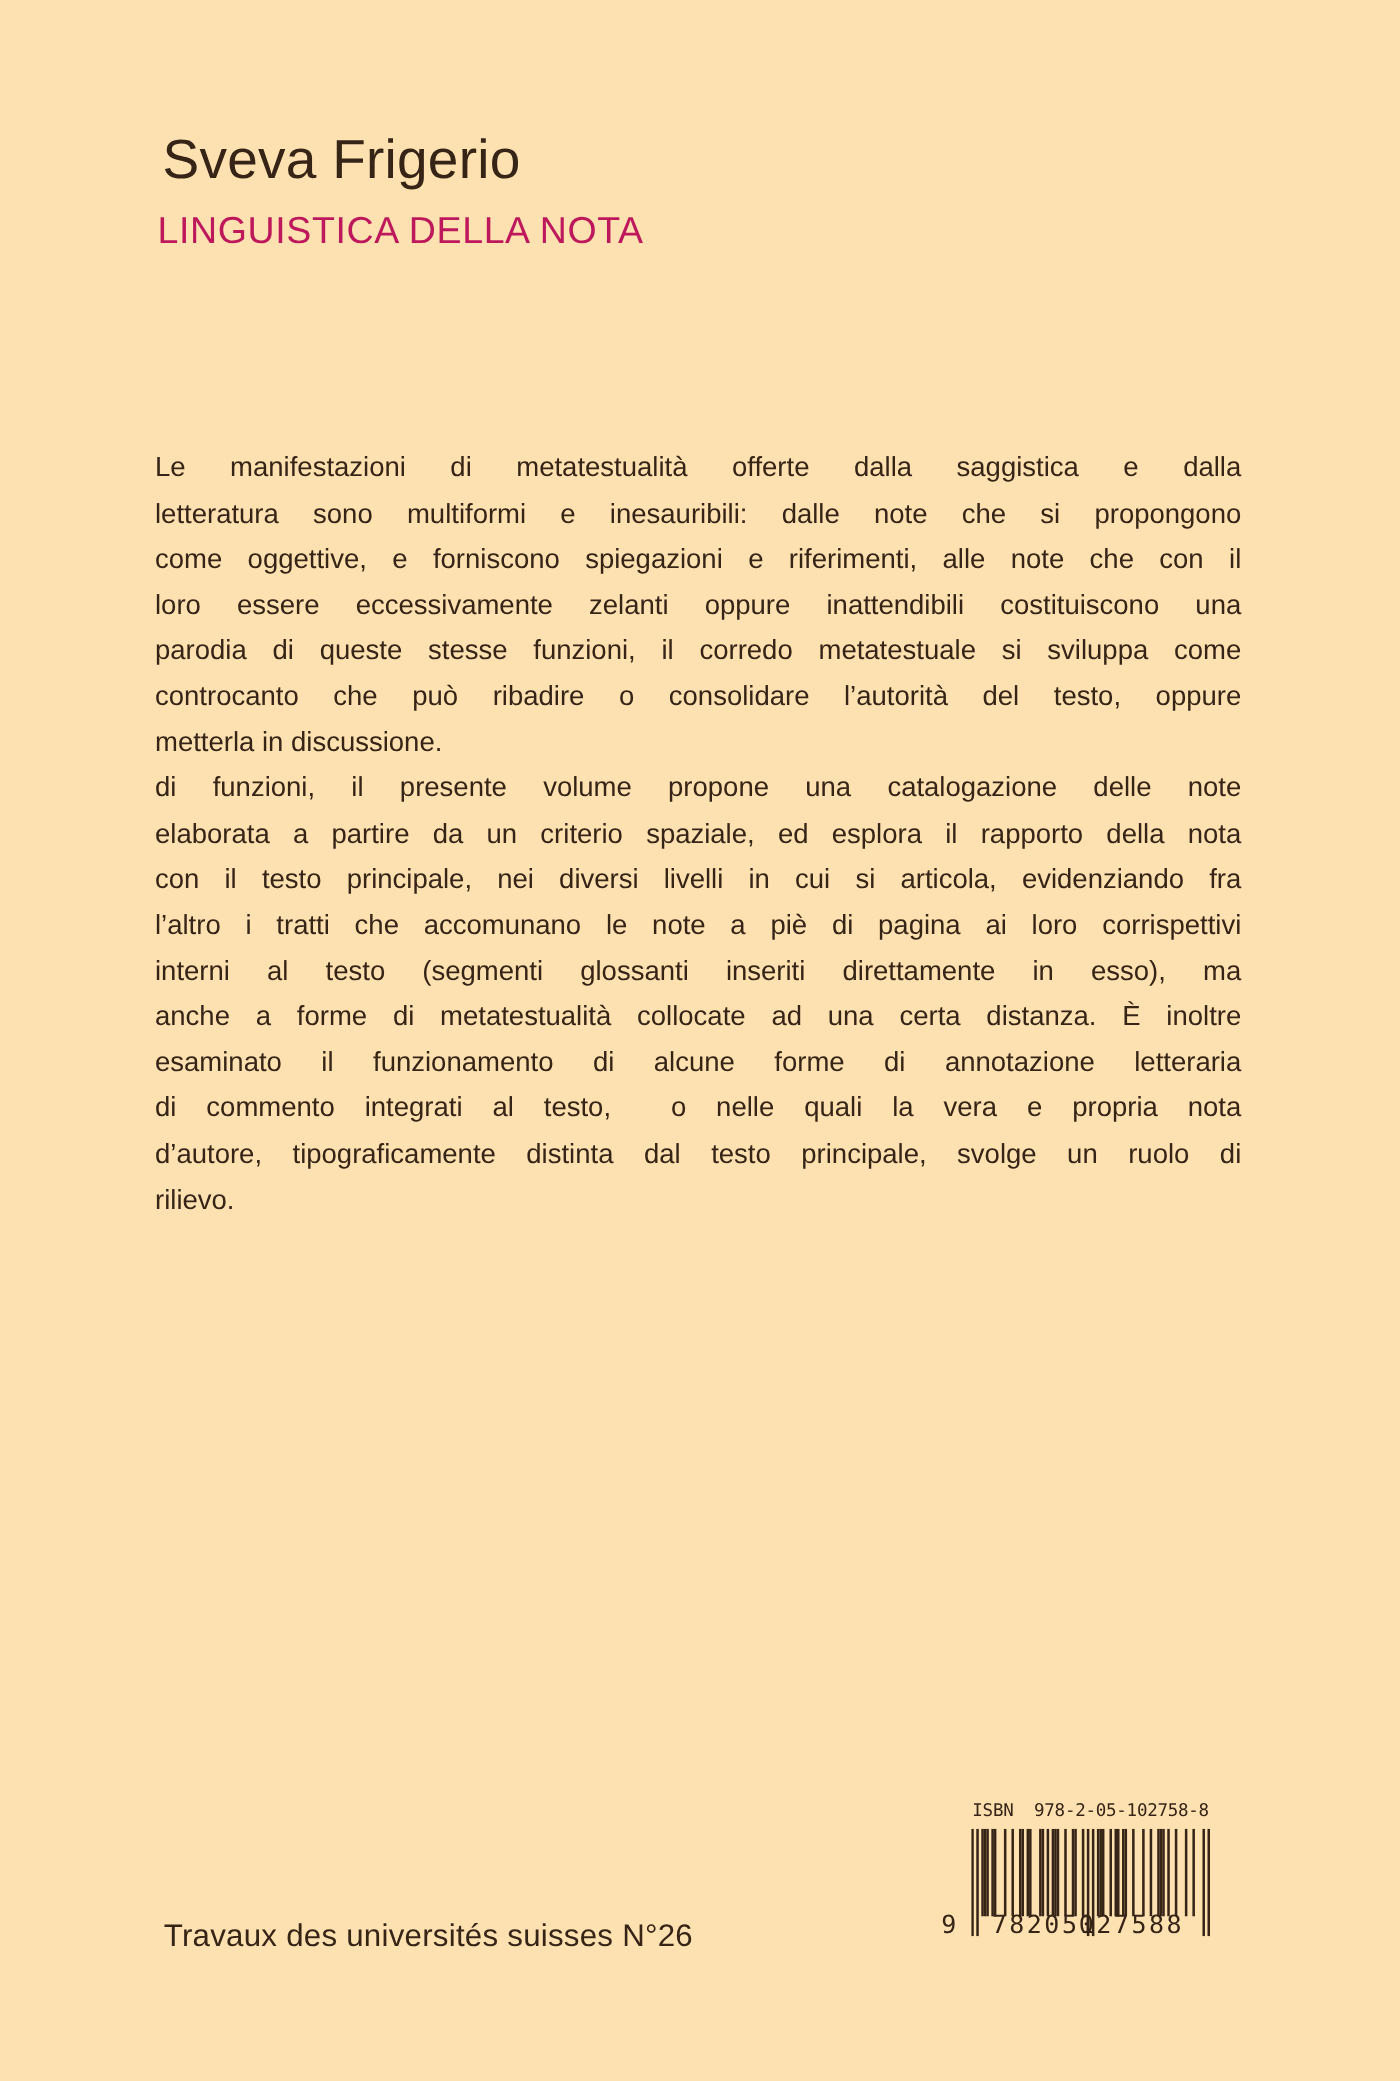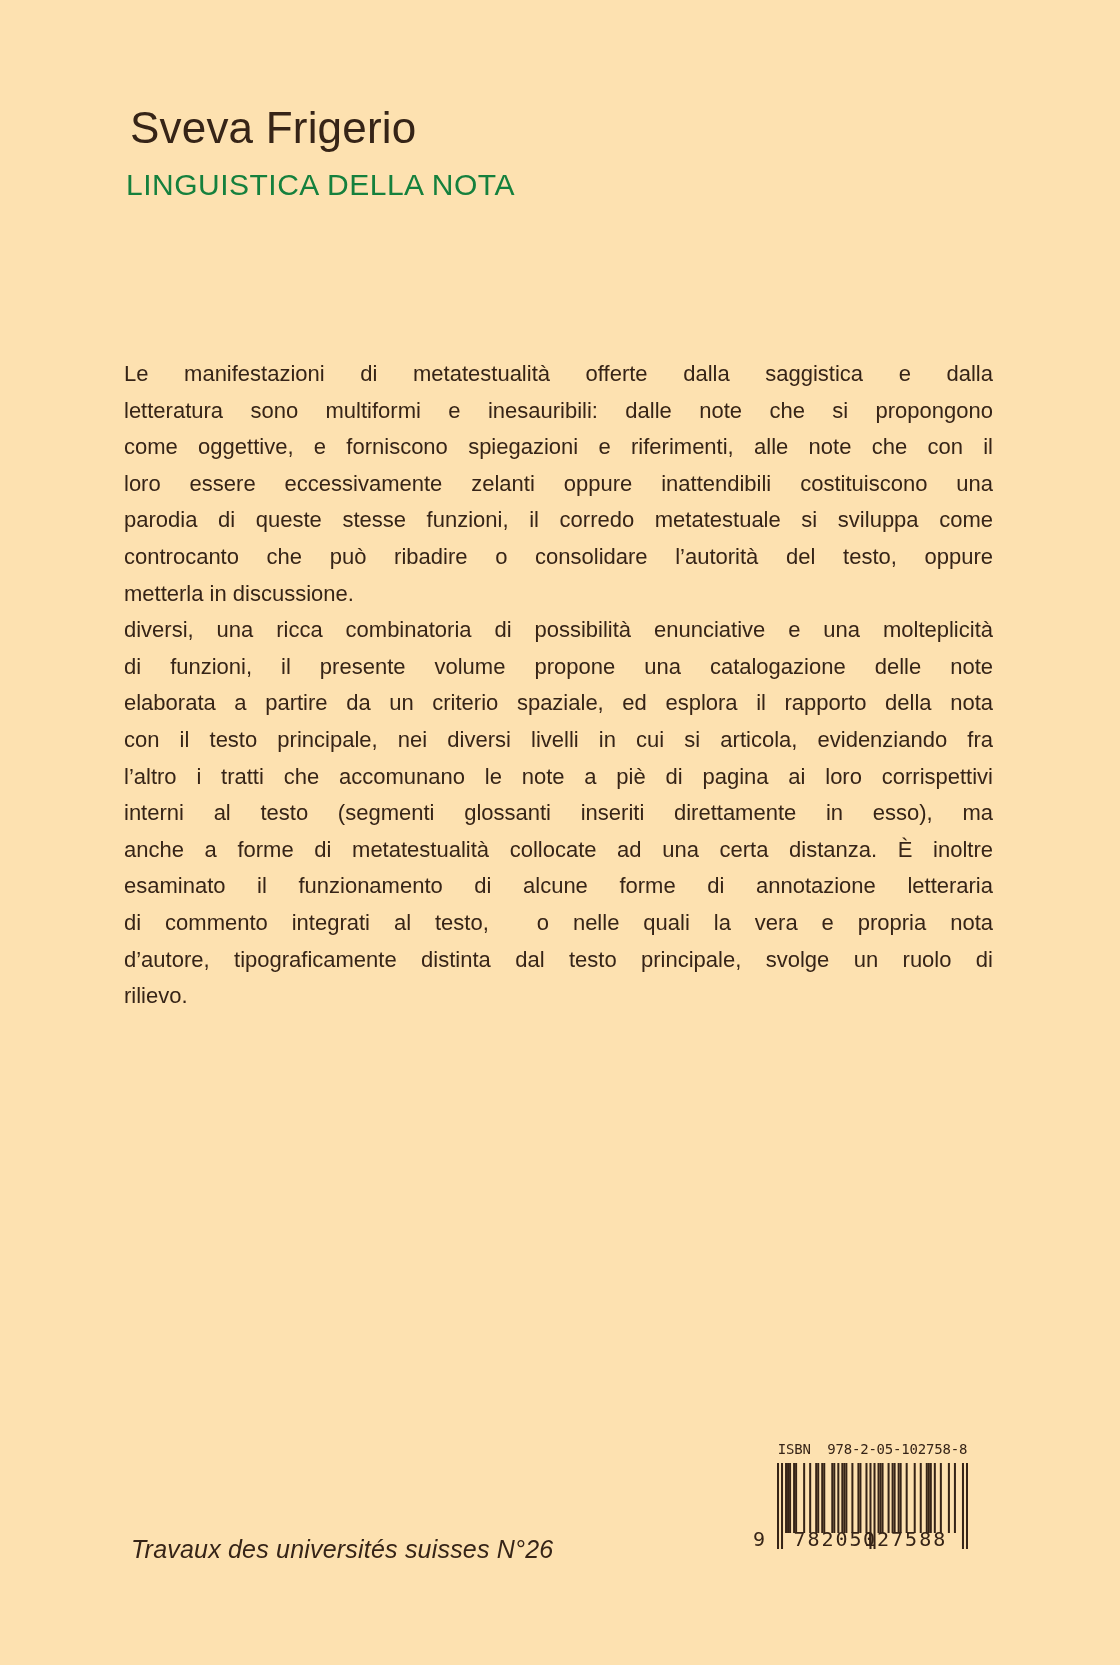--- a/index.html
+++ b/index.html
@@ -44,21 +44,20 @@
     text-align-last: left;
   }
   .line.indent {
     text-indent: 31px;
   }
   .series {
     position: absolute;
     left: 131px;
     top: 1535px;
     font-size: 25px;
-    font-style: italic;
     letter-spacing: 0.2px;
   }
   .barcode-block {
     position: absolute;
     left: 777px;
     top: 1441px;
     width: 191px;
   }
   .isbn-label {
     position: absolute;
@@ -95,31 +94,30 @@
     left: 86px;
     width: 87px;
     letter-spacing: 2px;
   }
 </style>
 </head>
 <body style="background: rgb(253, 225, 176); color: rgb(54, 36, 23);">
 
 <div class="author">Sveva Frigerio</div>
 
-<div class="title" style="color: #15803d;">LINGUISTICA DELLA NOTA</div>
+<div class="title" style="color: #be185d;">LINGUISTICA DELLA NOTA</div>
 
 <div class="blurb">
     <div class="line">Le manifestazioni di metatestualità offerte dalla saggistica e dalla</div>
     <div class="line">letteratura sono multiformi e inesauribili: dalle note che si propongono</div>
     <div class="line">come oggettive, e forniscono spiegazioni e riferimenti, alle note che con il</div>
     <div class="line">loro essere eccessivamente zelanti oppure inattendibili costituiscono una</div>
     <div class="line">parodia di queste stesse funzioni, il corredo metatestuale si sviluppa come</div>
     <div class="line">controcanto che può ribadire o consolidare l’autorità del testo, oppure</div>
     <div class="line last">metterla in discussione.</div>
-    <div class="line">diversi, una ricca combinatoria di possibilità enunciative e una molteplicità</div>
     <div class="line">di funzioni, il presente volume propone una catalogazione delle note</div>
     <div class="line">elaborata a partire da un criterio spaziale, ed esplora il rapporto della nota</div>
     <div class="line">con il testo principale, nei diversi livelli in cui si articola, evidenziando fra</div>
     <div class="line">l’altro i tratti che accomunano le note a piè di pagina ai loro corrispettivi</div>
     <div class="line">interni al testo (segmenti glossanti inseriti direttamente in esso), ma</div>
     <div class="line">anche a forme di metatestualità collocate ad una certa distanza. È inoltre</div>
     <div class="line">esaminato il funzionamento di alcune forme di annotazione letteraria</div>
     <div class="line">di commento integrati al testo,&nbsp; o nelle quali la vera e propria nota</div>
     <div class="line">d’autore, tipograficamente distinta dal testo principale, svolge un ruolo di</div>
     <div class="line last">rilievo.</div>

